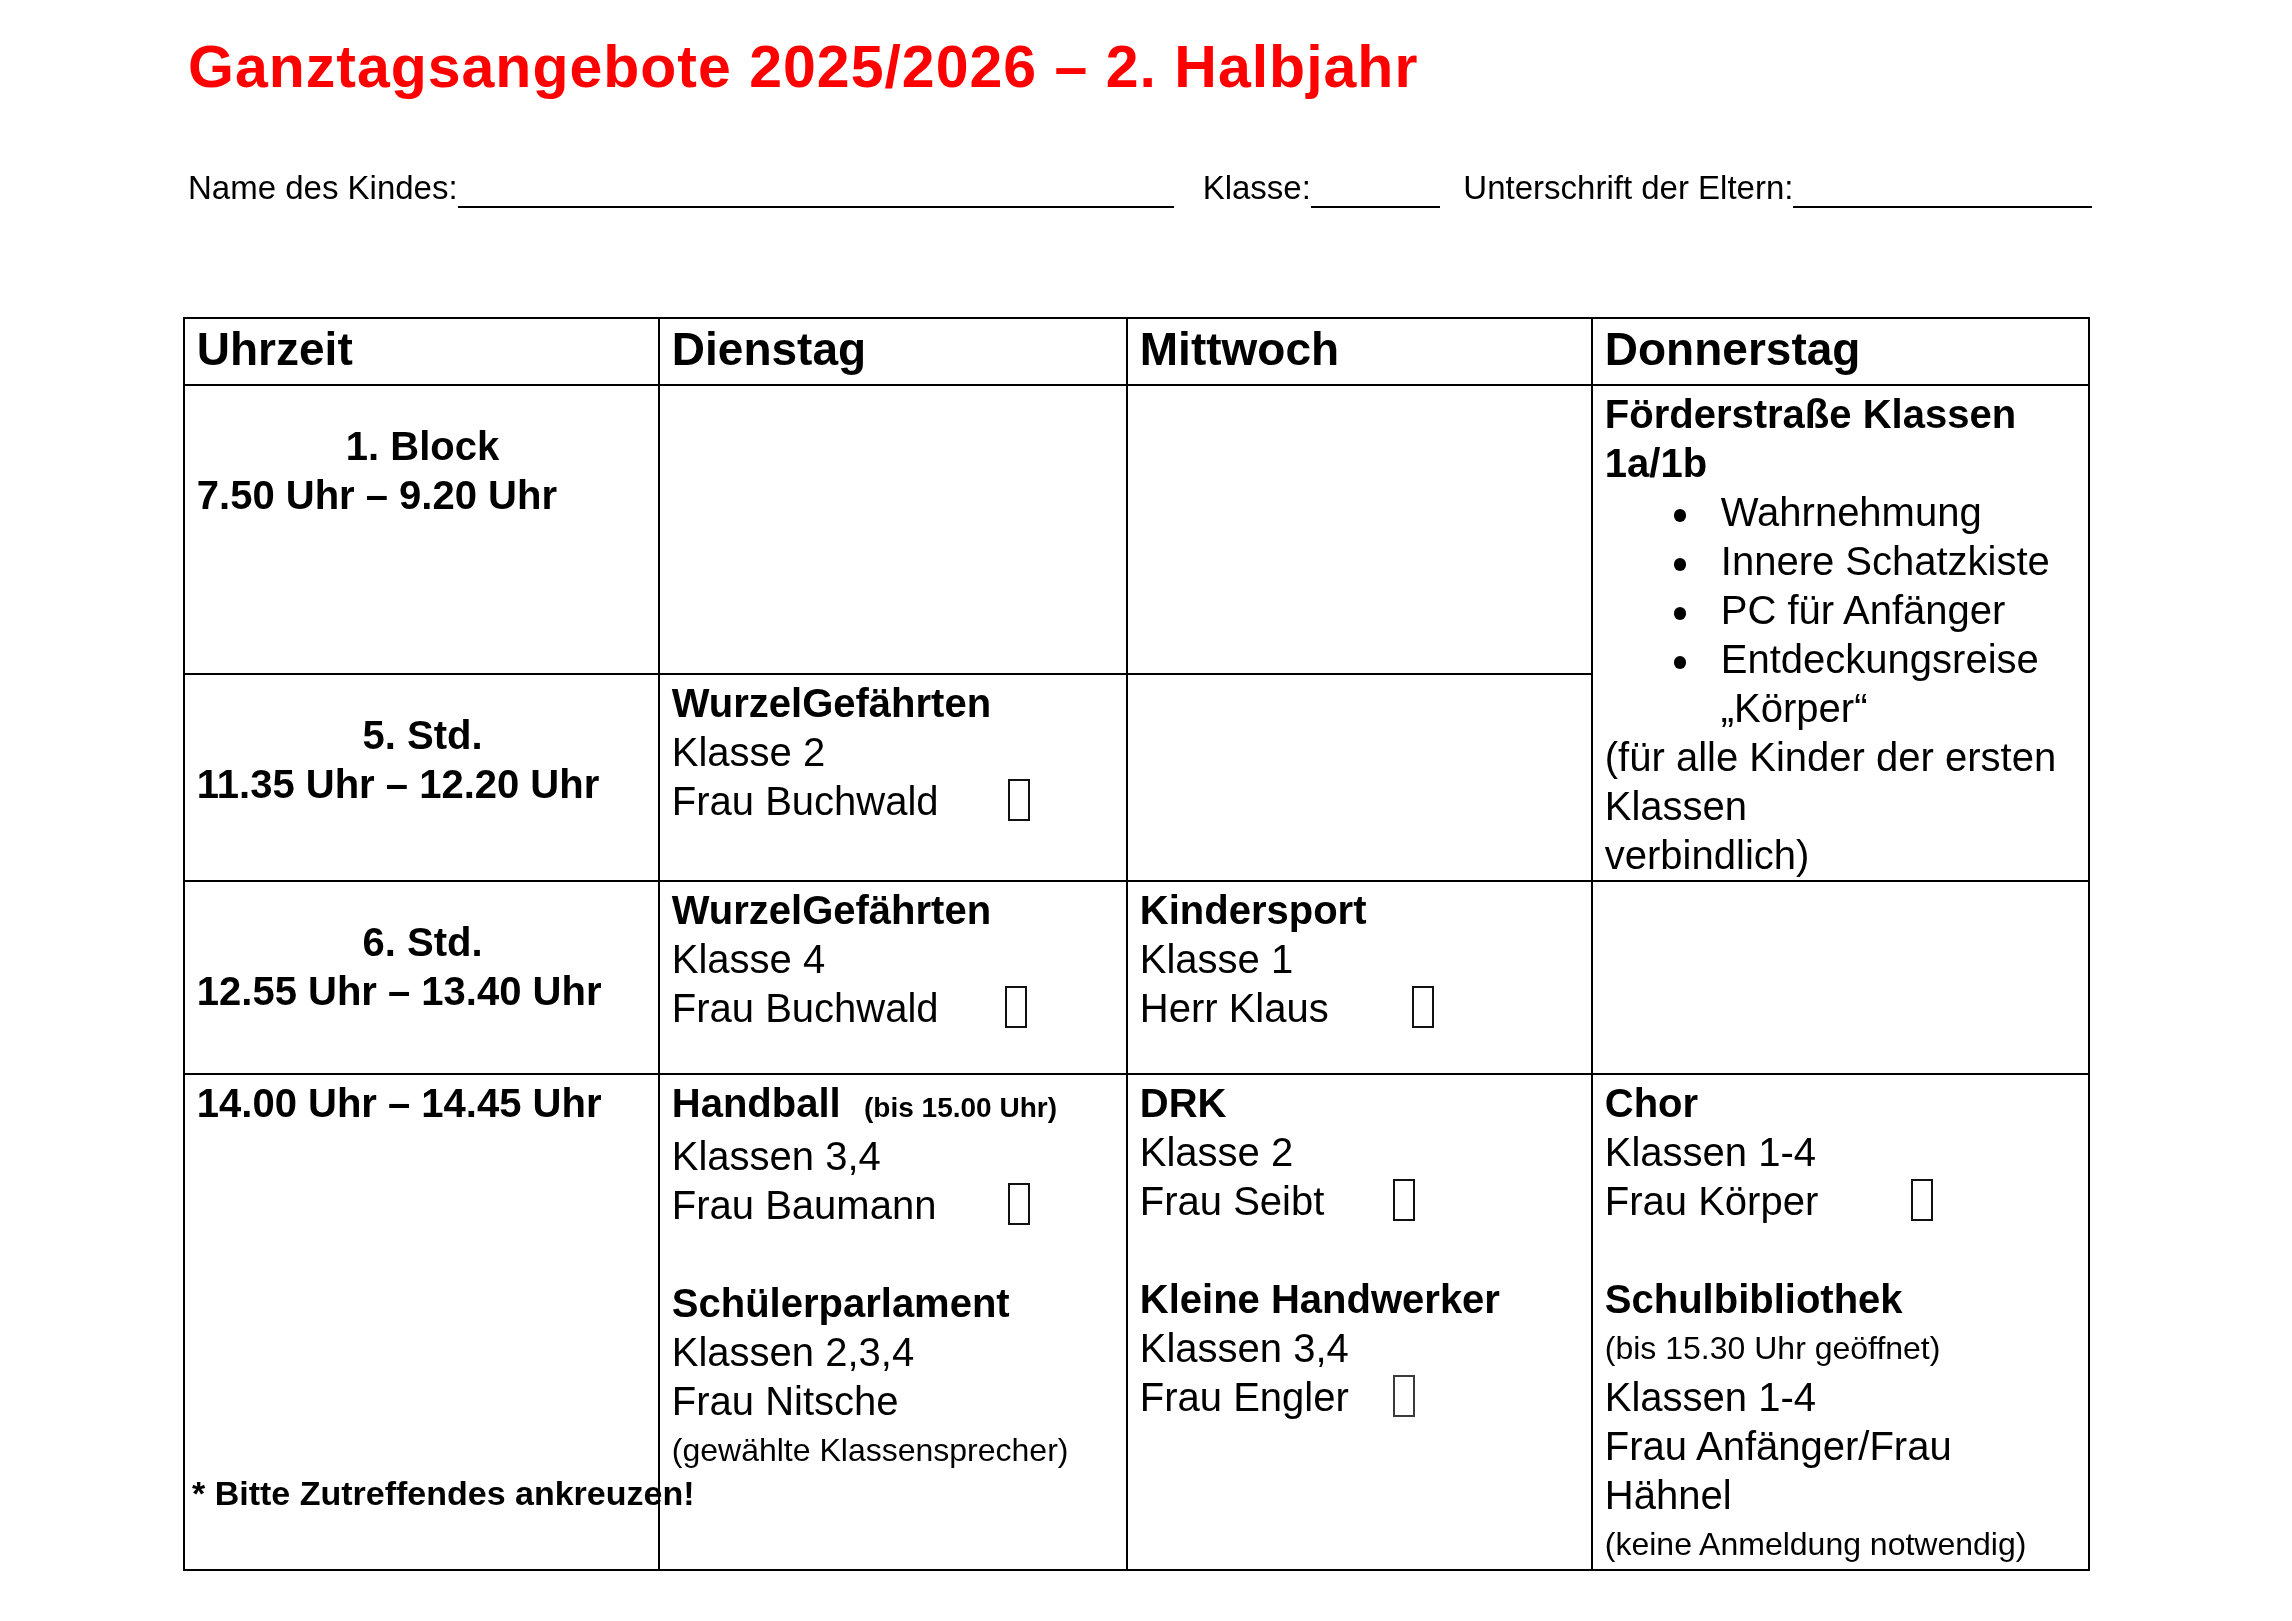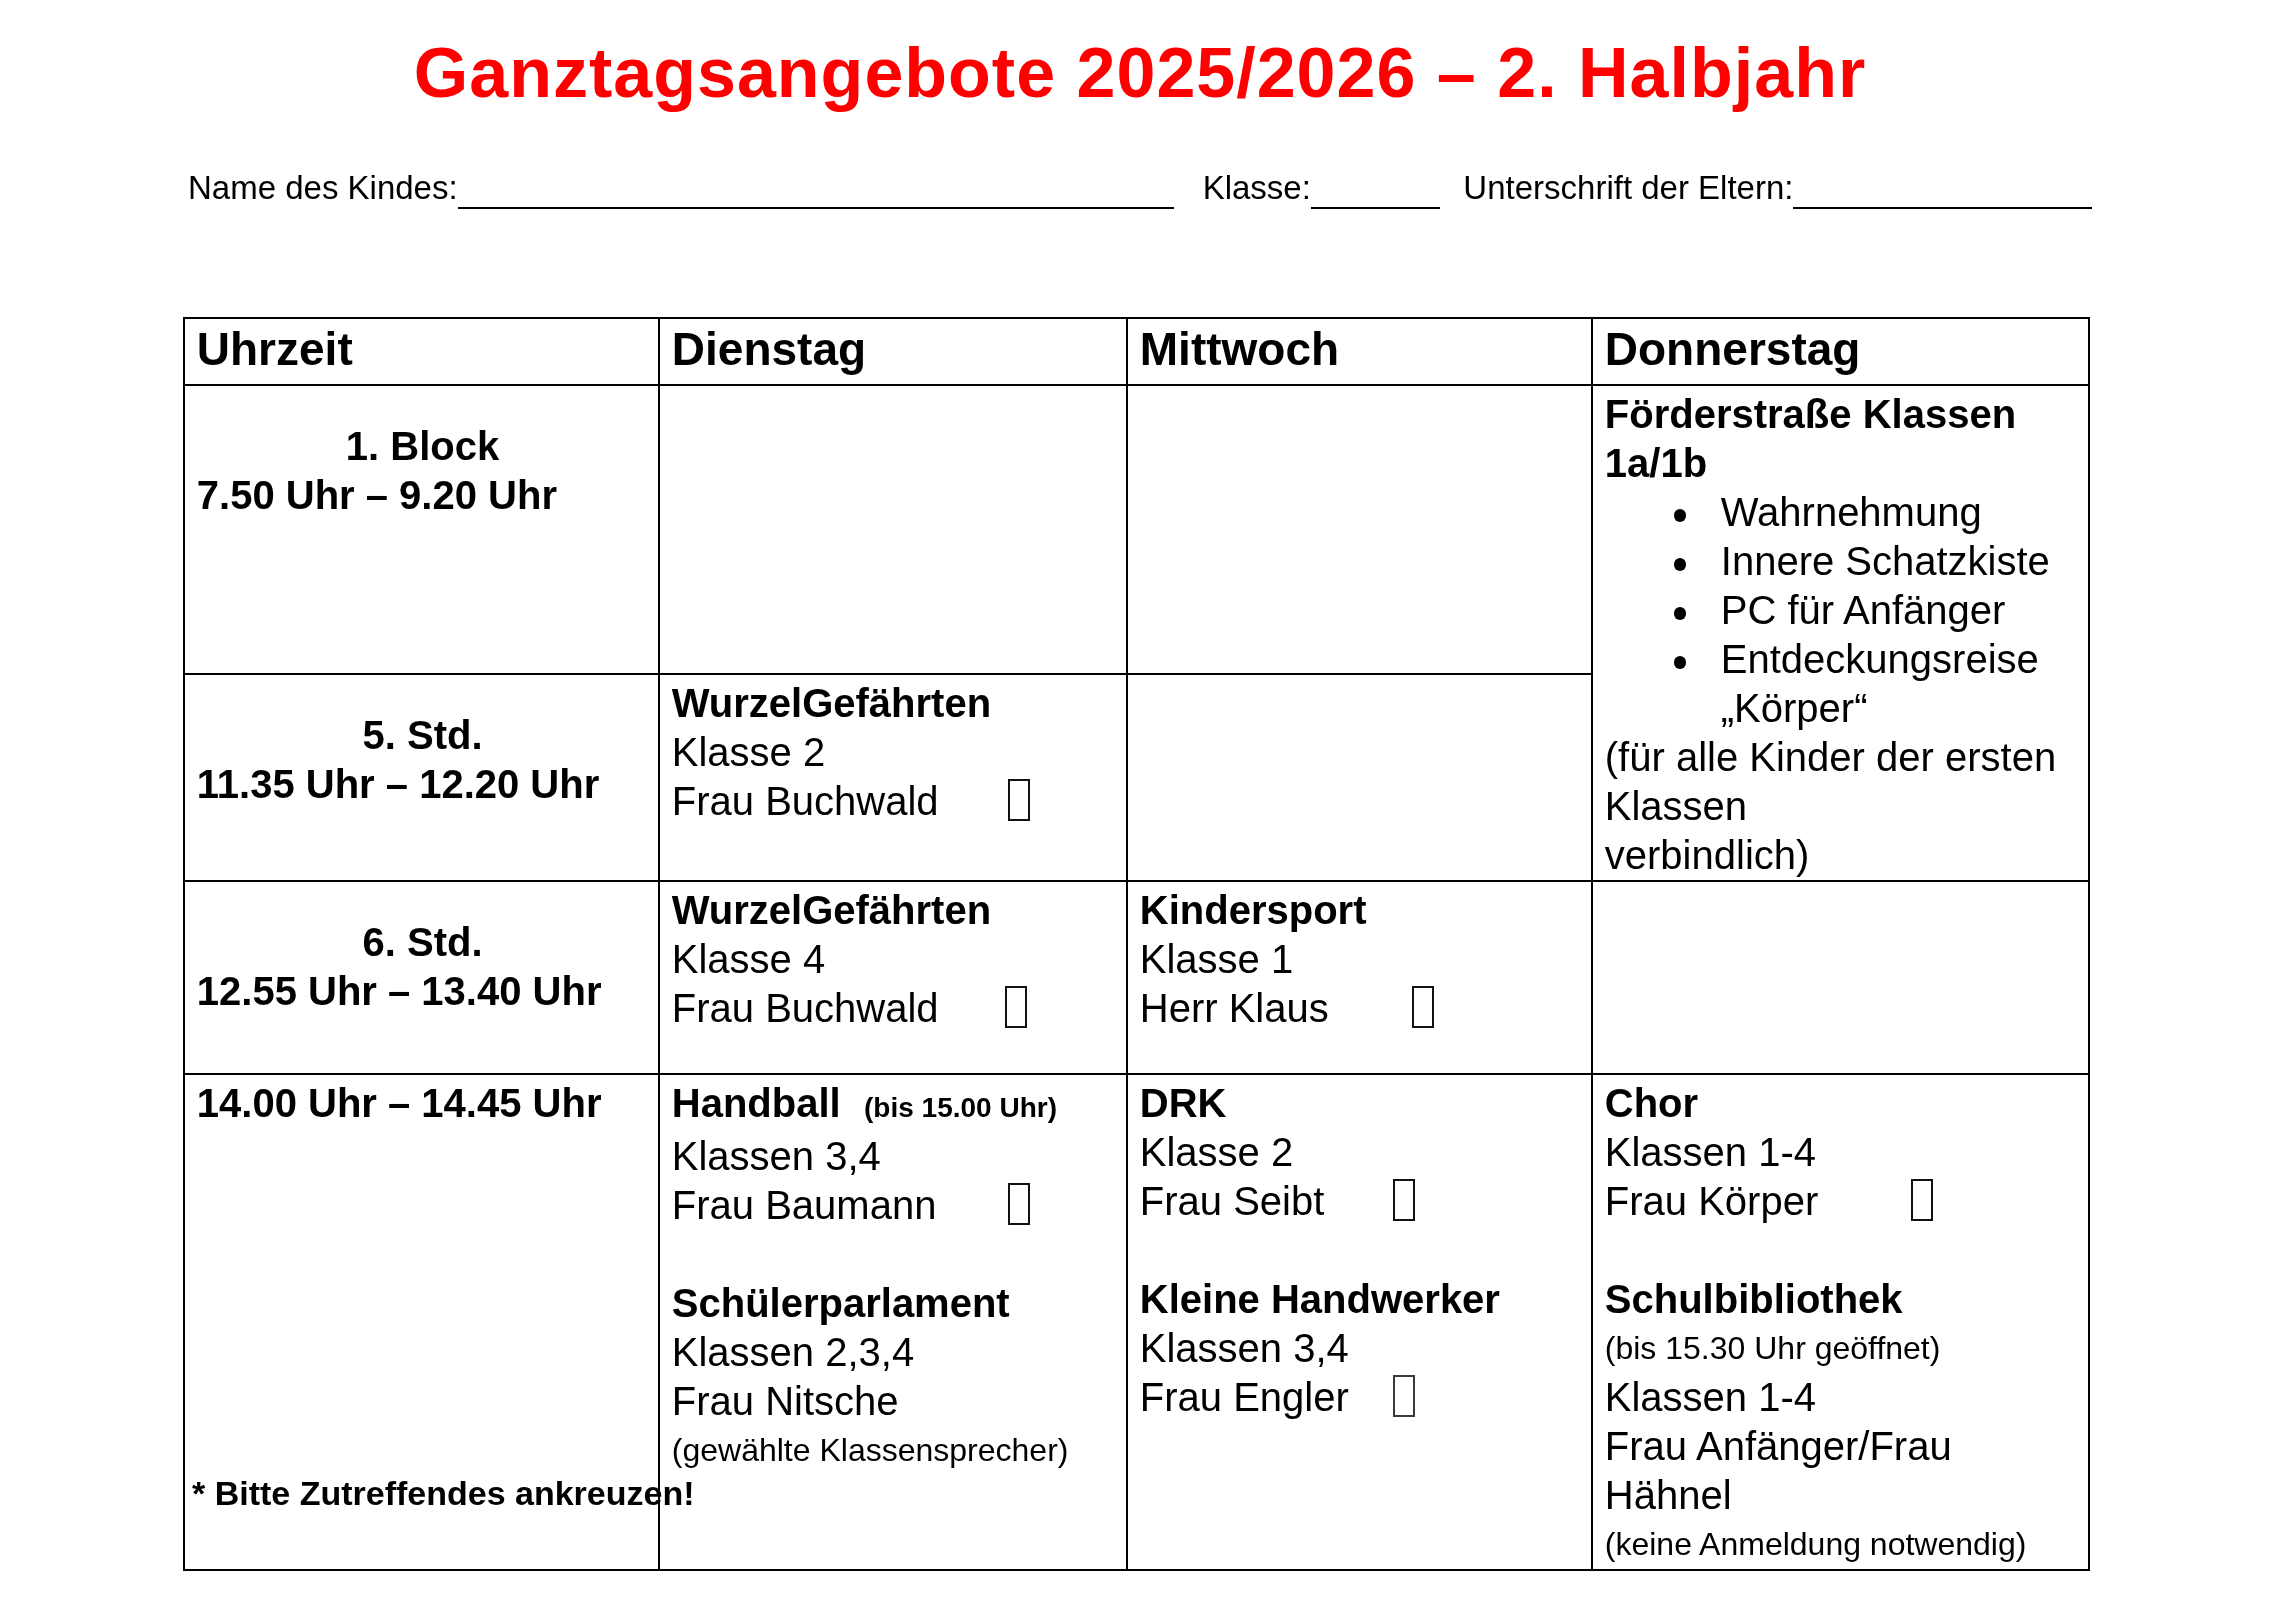--- a/index.html
+++ b/index.html
@@ -6,28 +6,28 @@
   .page{
     position:relative;
     width:2293px;height:1621px;
     background:#ffffff;
     font-family:"Liberation Sans",sans-serif;
     color:#000;
     overflow:hidden;
   }
   .title{
     position:absolute;top:33px;left:188px;width:1904px;
-    text-align:center;
-    font-size:70px;font-weight:bold;
+    text-align:left;
+    font-size:59px;font-weight:bold;
     letter-spacing:1px;
     white-space:pre-wrap;
   }
   .formline{
     position:absolute;top:169px;left:188px;width:1904px;
-    display:flex;align-items:flex-end;
+    display:flex;align-items:flex-start;
     font-size:33px;
   }
   .formline .lbl{white-space:nowrap;padding-bottom:2px;}
   .blank{
     border-bottom:2px solid #000;
     height:37px;
     flex:none;
   }
   .blank.name{width:716px;}
   .blank.klasse{width:129px;}

